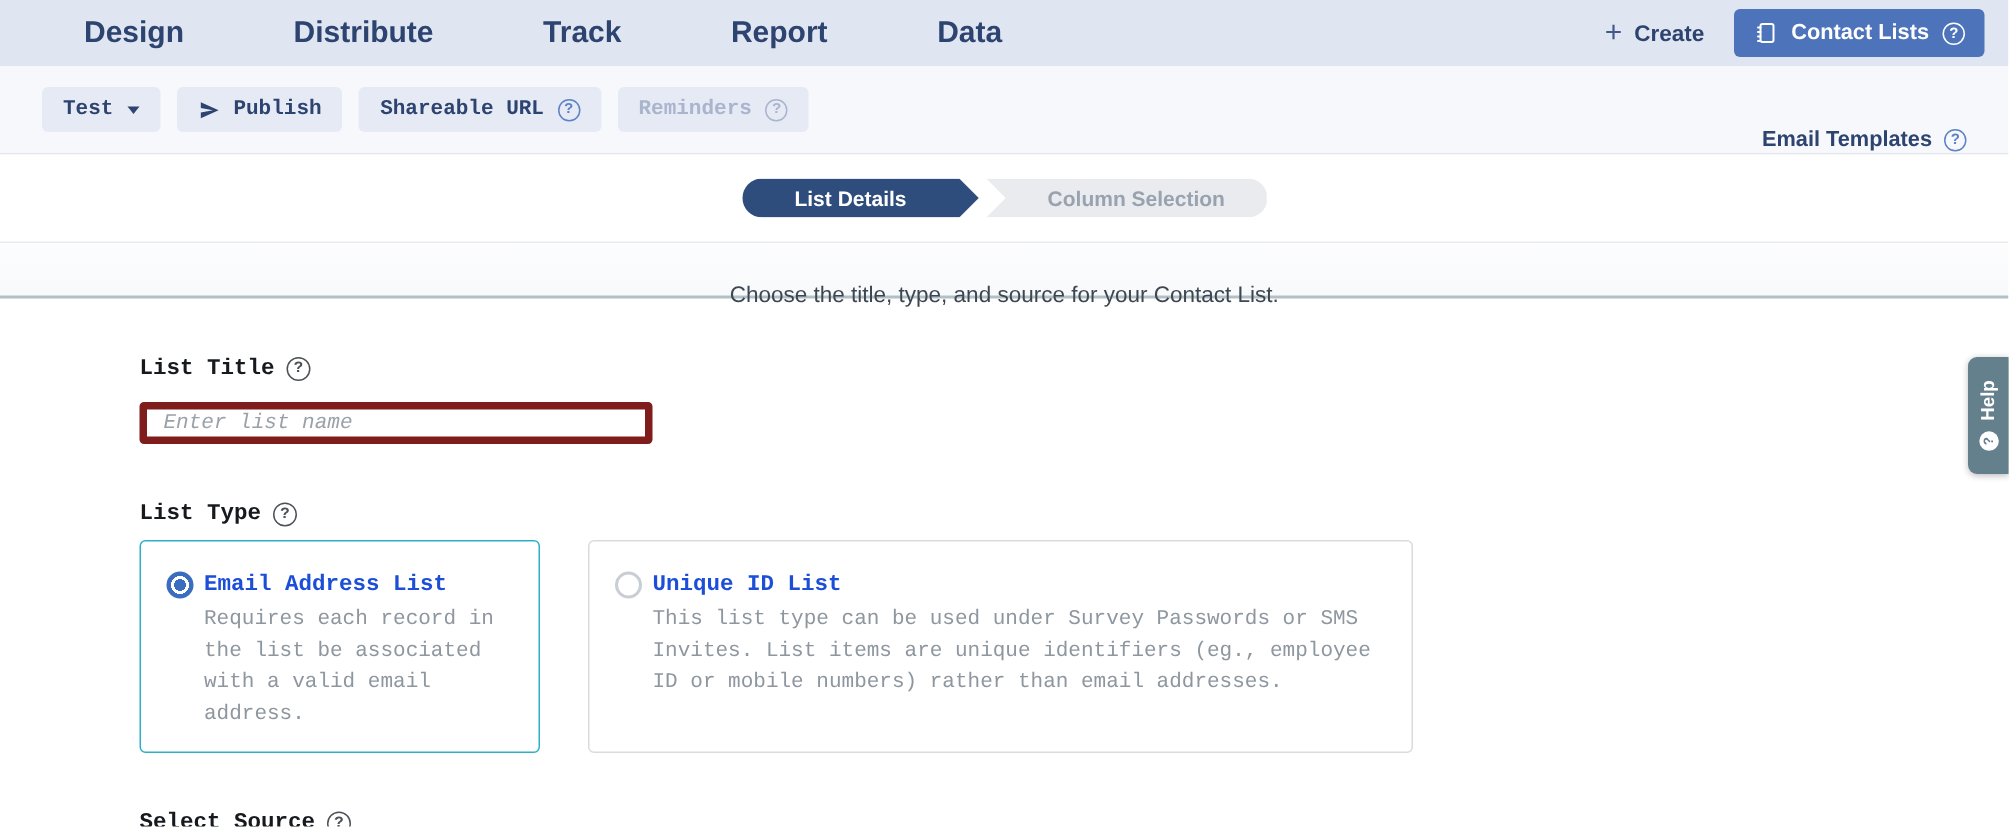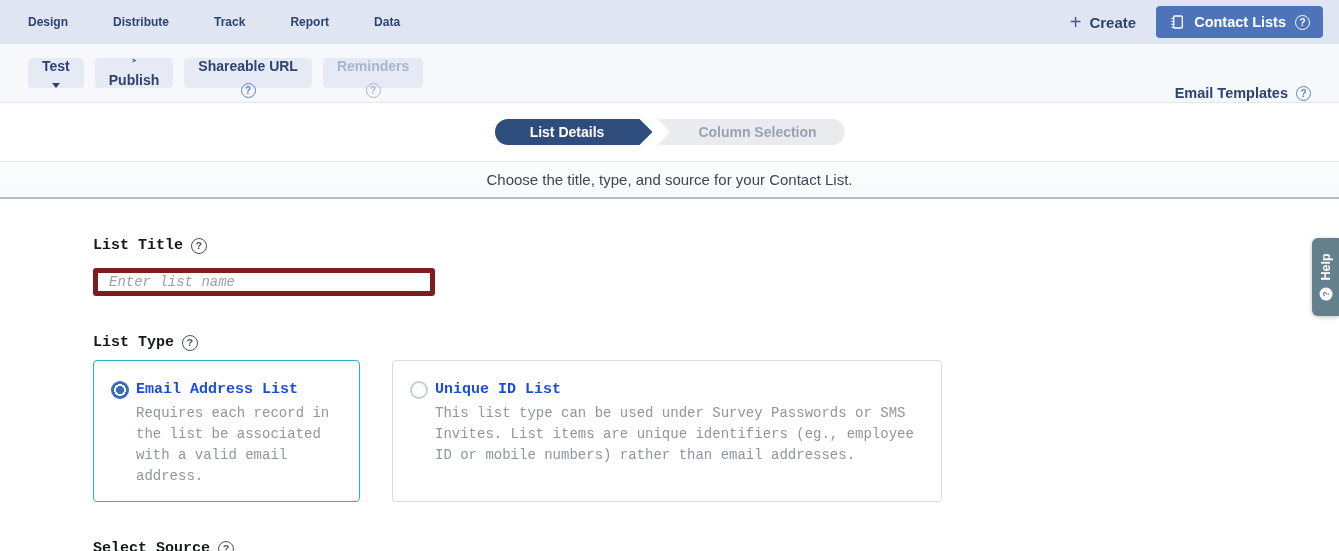--- a/index.html
+++ b/index.html
@@ -3,22 +3,22 @@
 <meta charset="utf-8">
 <style>
   * { margin: 0; padding: 0; box-sizing: border-box; }
   html, body { width: 1339px; height: 551px; overflow: hidden; background: #fff;
     font-family: "Liberation Sans", sans-serif; }
 
   
   .topnav { height: 44px; background: #e0e6f1; display: flex; align-items: center;
     padding: 0 16px 0 28px; }
   .nav-items { display: flex; align-items: center; gap: 45px; }
-  .nav-item { font-size: 12px; font-weight: 700; color: #2d4370; cursor: pointer;
-    text-decoration: none; }
+  .nav-item { font-size: 20px; font-weight: 700; color: #2d4370; cursor: pointer;
+    text-decoration: none; margin-left: 28px; }
   .topnav-right { margin-left: auto; display: flex; align-items: center; gap: 20px; }
   .create-btn { display: flex; align-items: center; gap: 8px; color: #2d4370;
     cursor: pointer; }
   .plus-glyph { font-size: 20px; font-weight: 400; color: #44598b; line-height: 1; }
   .create-label { font-size: 15px; font-weight: 700; }
   .cl-btn { display: flex; align-items: center; gap: 9px; background: #4d74ba;
     border: none; border-radius: 4px; height: 32px; padding: 0 13px; color: #fff;
     font-family: inherit; font-size: 14.5px; font-weight: 700; cursor: pointer; }
 
   
@@ -27,22 +27,22 @@
     font-size: 10.5px; font-weight: 700; flex: 0 0 auto; }
   .qc.small { width: 15px; height: 15px; font-size: 10px; }
   .qc.blue { color: #5e82c6; }
   .qc.dark { color: #4c5158; }
 
   
   .toolbar { height: 59px; background: #f7f8fb; border-bottom: 1px solid #e2e6ed;
     display: flex; align-items: center; padding: 0 28px; gap: 11px; }
   .tb-btn { display: flex; align-items: center; gap: 9px; height: 30px;
     background: #e5eaf5; border: none; border-radius: 4px; padding: 0 14px;
-    font-family: Liberation Sans, sans-serif; font-size: 14px; font-weight: 700; color: #2d4370;
-    cursor: pointer; flex-direction: column; }
+    font-family: Liberation Mono, monospace; font-size: 14px; font-weight: 700; color: #2d4370;
+    cursor: pointer; }
   .tb-btn.disabled { color: #aab4cd; cursor: default; }
   .tb-btn.disabled .qc { color: #aab4cd; }
   .caret-down { width: 0; height: 0; border-left: 4.5px solid transparent;
     border-right: 4.5px solid transparent; border-top: 5.5px solid #2d4370; }
   .toolbar-right { margin-left: auto; display: flex; align-items: center; gap: 8px;
     color: #2d4370; font-size: 14.5px; font-weight: 700; cursor: pointer; margin-top: 40px; }
 
   
   .stepper-band { height: 59px; background: #fff; border-bottom: 1px solid #e8ebef;
     display: flex; justify-content: center; }
@@ -53,21 +53,21 @@
     border-radius: 13px 0 0 13px; padding-right: 13px;
     clip-path: polygon(0 0, calc(100% - 13px) 0, 100% 50%, calc(100% - 13px) 100%, 0 100%); }
   .step.inactive { width: 187px; background: #e9ebef; color: #99a2af;
     border-radius: 0 13px 13px 0; padding-left: 13px; margin-left: 5px;
     clip-path: polygon(0 0, 100% 0, 100% 100%, 0 100%, 13px 50%); }
 
   
   .intro-band { height: 37px; border-bottom: 2px solid #b2c0c6; display: flex;
     align-items: flex-start; justify-content: center;
     background: linear-gradient(#fdfdfe, #f7f9fa); }
-  .intro-text { font-size: 15px; color: #3d4752; margin-top: 9px; }
+  .intro-text { font-size: 15px; color: #3d4752; margin-top: 26px; }
 
   
   .main { padding: 38px 0 0 93px; height: 416px; overflow: hidden; position: relative; font-family: Liberation Mono, monospace; }
   .field-label-row { display: flex; align-items: center; gap: 8px; }
   .field-label { font-size: 15px; font-weight: 700; color: #16191d; }
 
   .list-title-input { display: block; margin-top: 14px; width: 342px; height: 28px;
     border: 5px solid #7f1d1d; border-radius: 3px; padding: 0 11px; font-size: 14px;
     font-family: inherit; color: #333; background: #fff; outline: none; }
   .list-title-input::placeholder { font-style: italic; color: #9aa1a8; }

